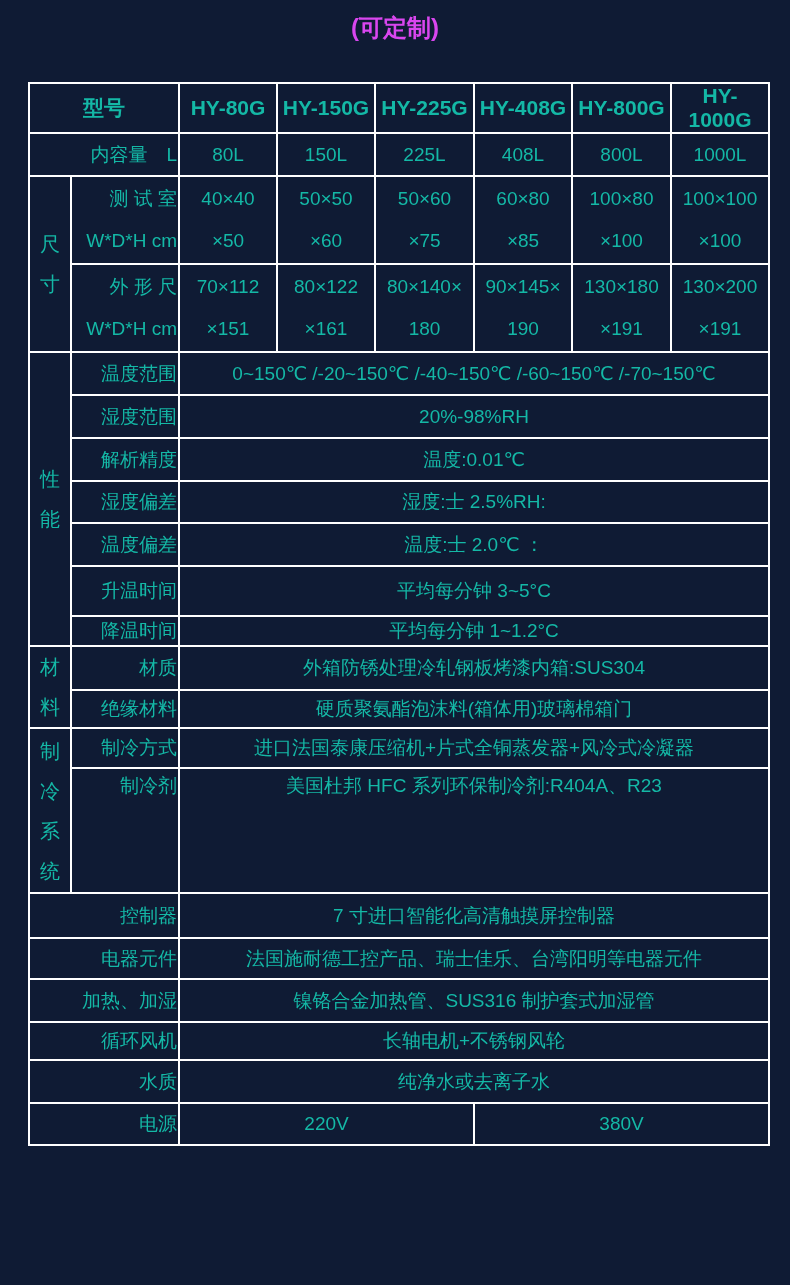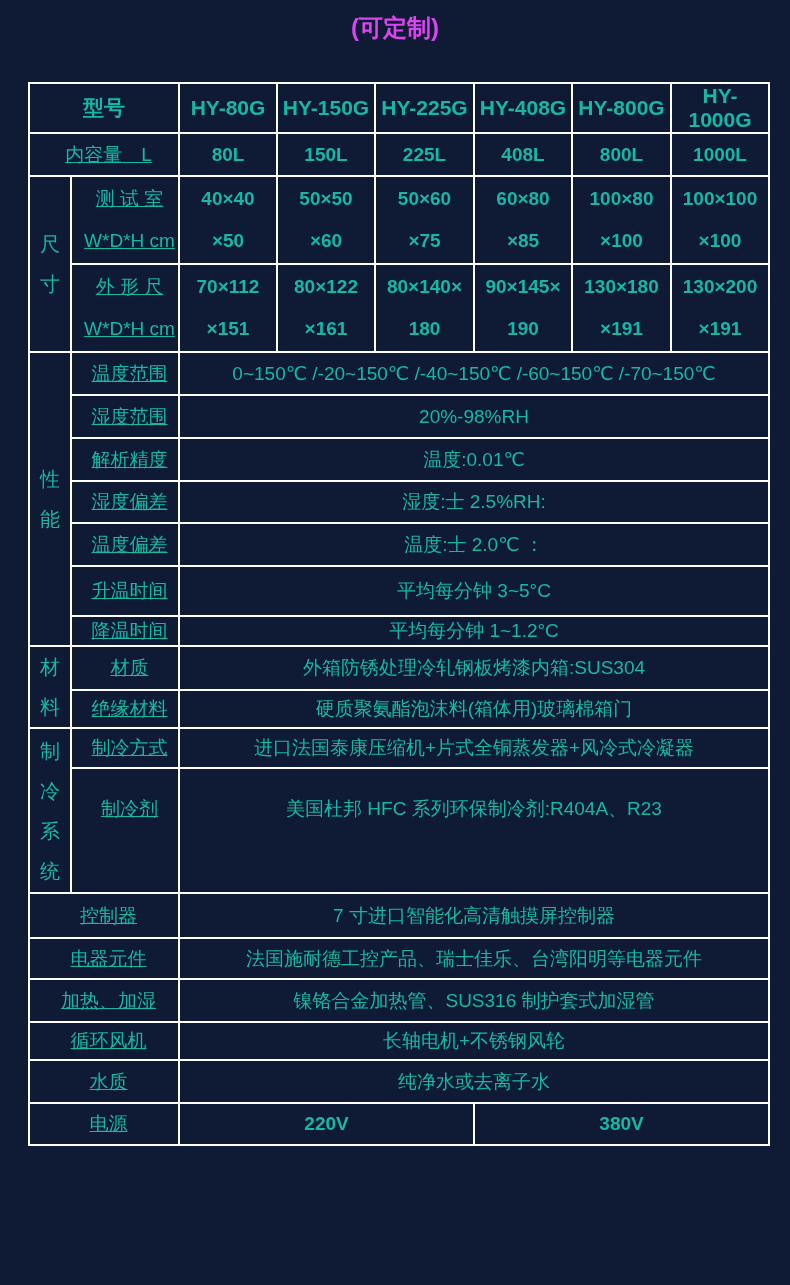--- a/index.html
+++ b/index.html
@@ -49,45 +49,44 @@
   }
   .spec th {
     font-size: 21px;
     font-weight: bold;
     text-align: center;
     padding: 0;
   }
   td.lbl {
     font-size: 19px;
     font-weight: 500;
-    text-align: center;
+    text-align: right;
     padding-left: 10px;
     white-space: pre-line;
-    text-decoration: underline;
   }
   td.grp {
     font-size: 20px;
     font-weight: 500;
     text-align: center;
     white-space: pre-line;
     line-height: 40px;
     padding: 0;
   }
   td.val {
     font-size: 19px;
     font-weight: 500;
     text-align: center;
     padding: 0 2px;
   }
-  td.num { font-weight: bold; }
+  td.num { font-weight: normal; }
   .dimtxt { white-space: pre-line; line-height: 42px; }
   td.sublbl-dim { line-height: 42px; }
   tr.tall-row td {
     vertical-align: top;
-    padding-top: 27px;
+    padding-top: 4px;
   }
 </style>
 </head>
 <body>
 
 <div class="page">
 
   <div class="subtitle">(可定制)</div>
 
   <table class="spec">

